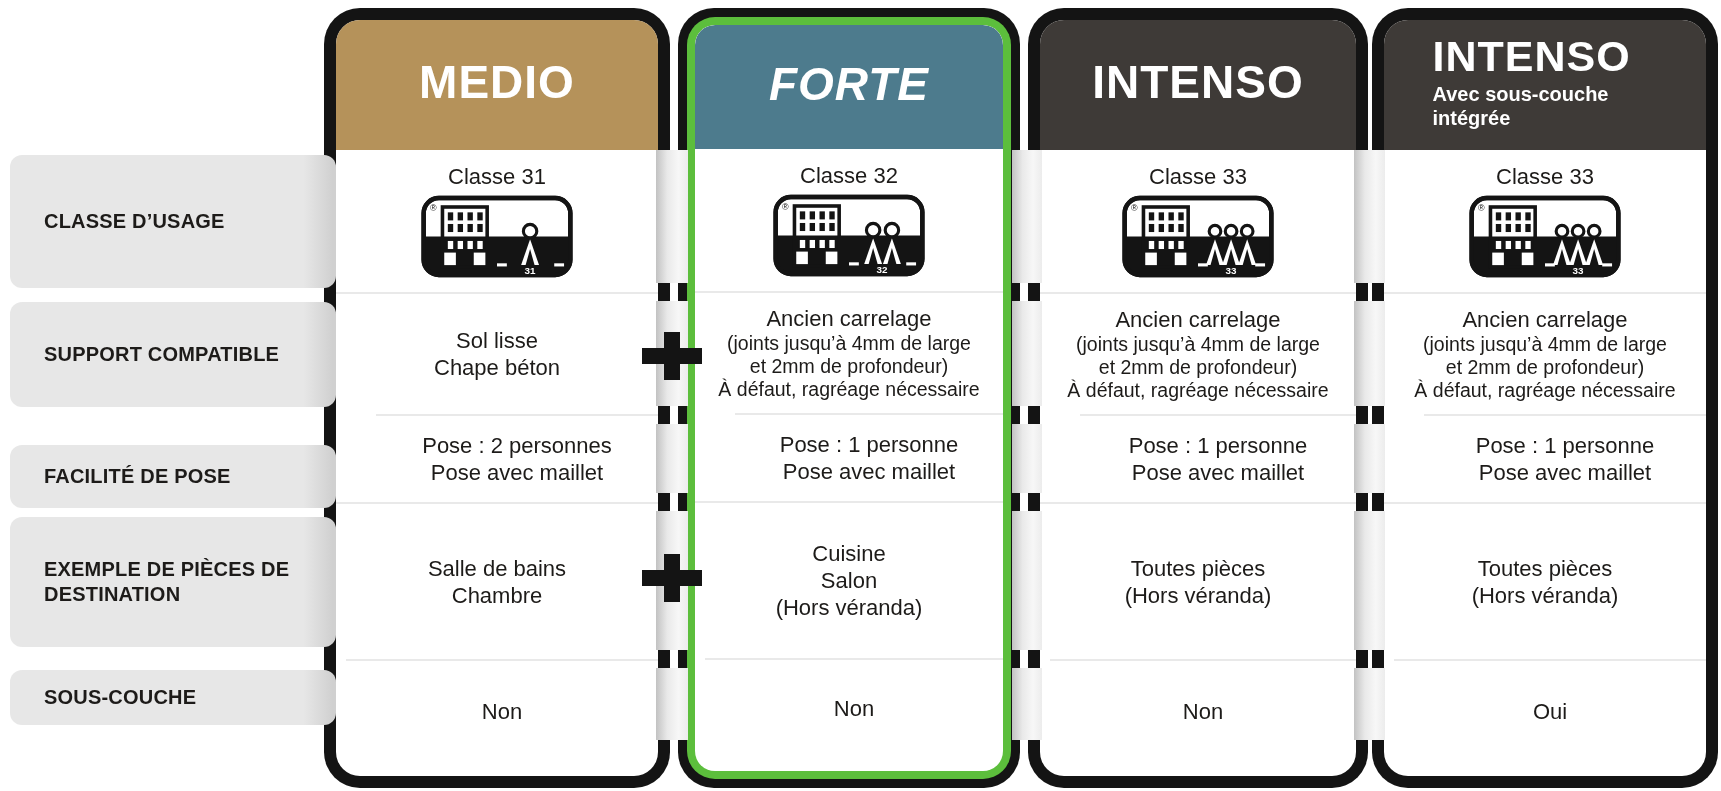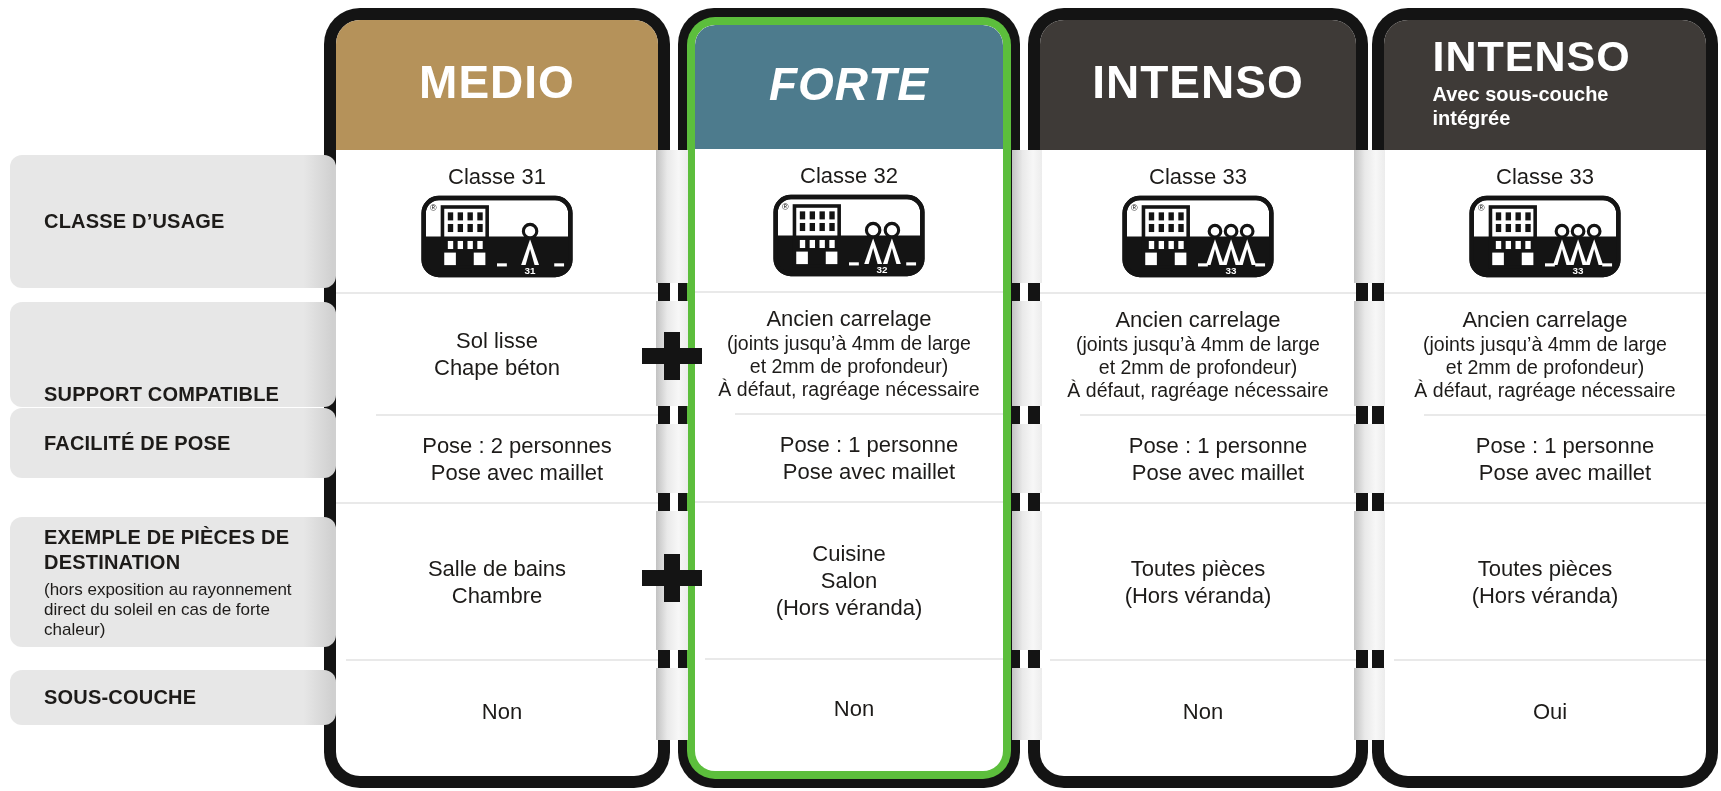--- a/index.html
+++ b/index.html
@@ -37,22 +37,22 @@
   .classe-icon{line-height:0;}
 
   
   .band{position:absolute;left:10px;width:326px;background:linear-gradient(90deg,#e7e7e7 0%,#e7e7e7 90%,#d0d0d0 99%);
         border-radius:12px;display:flex;flex-direction:column;justify-content:center;
         padding-left:34px;padding-right:16px;box-sizing:border-box;z-index:3;}
   .band-title{font-size:20px;font-weight:bold;line-height:25px;letter-spacing:0.2px;}
   .band-note{font-size:17px;line-height:20px;margin-top:5px;}
   .band-note:empty{display:none;}
   .band-1{top:155px;height:133px;}
-  .band-2{top:302px;height:105px;justify-content:flex-end;}
-  .band-3{top:408px;height:70px;}
+  .band-2{top:302px;height:105px;}
+  .band-3{top:445px;height:63px;}
   .band-4{top:517px;height:130px;}
   .band-5{top:670px;height:55px;}
 
   
   .strip{position:absolute;z-index:3;background:linear-gradient(90deg,#c2c2c2 0%,#e9e9e9 35%,#f7f7f7 70%,#ececec 100%);}
 
   
   .plus{position:absolute;width:60px;height:48px;z-index:6;}
   .pb{position:absolute;background:#141414;}
   .pb.h{left:0;top:16px;width:60px;height:16px;}
@@ -67,21 +67,20 @@
     <div class="band-title">CLASSE D’USAGE</div>
   </div>
   <div class="band band-2">
     <div class="band-title">SUPPORT COMPATIBLE</div>
   </div>
   <div class="band band-3">
     <div class="band-title">FACILITÉ DE POSE</div>
   </div>
   <div class="band band-4">
     <div class="band-title">EXEMPLE DE PIÈCES DE DESTINATION</div>
-    <div class="band-note">(hors exposition au rayonnement direct du soleil en cas de forte chaleur)</div>
   </div>
   <div class="band band-5">
     <div class="band-title">SOUS-COUCHE</div>
   </div>
 
   <div class="plus" style="left:642px;top:332px">
     <div class="pb h"></div>
     <div class="pb v"></div>
   </div>
   <div class="plus" style="left:642px;top:554px">

